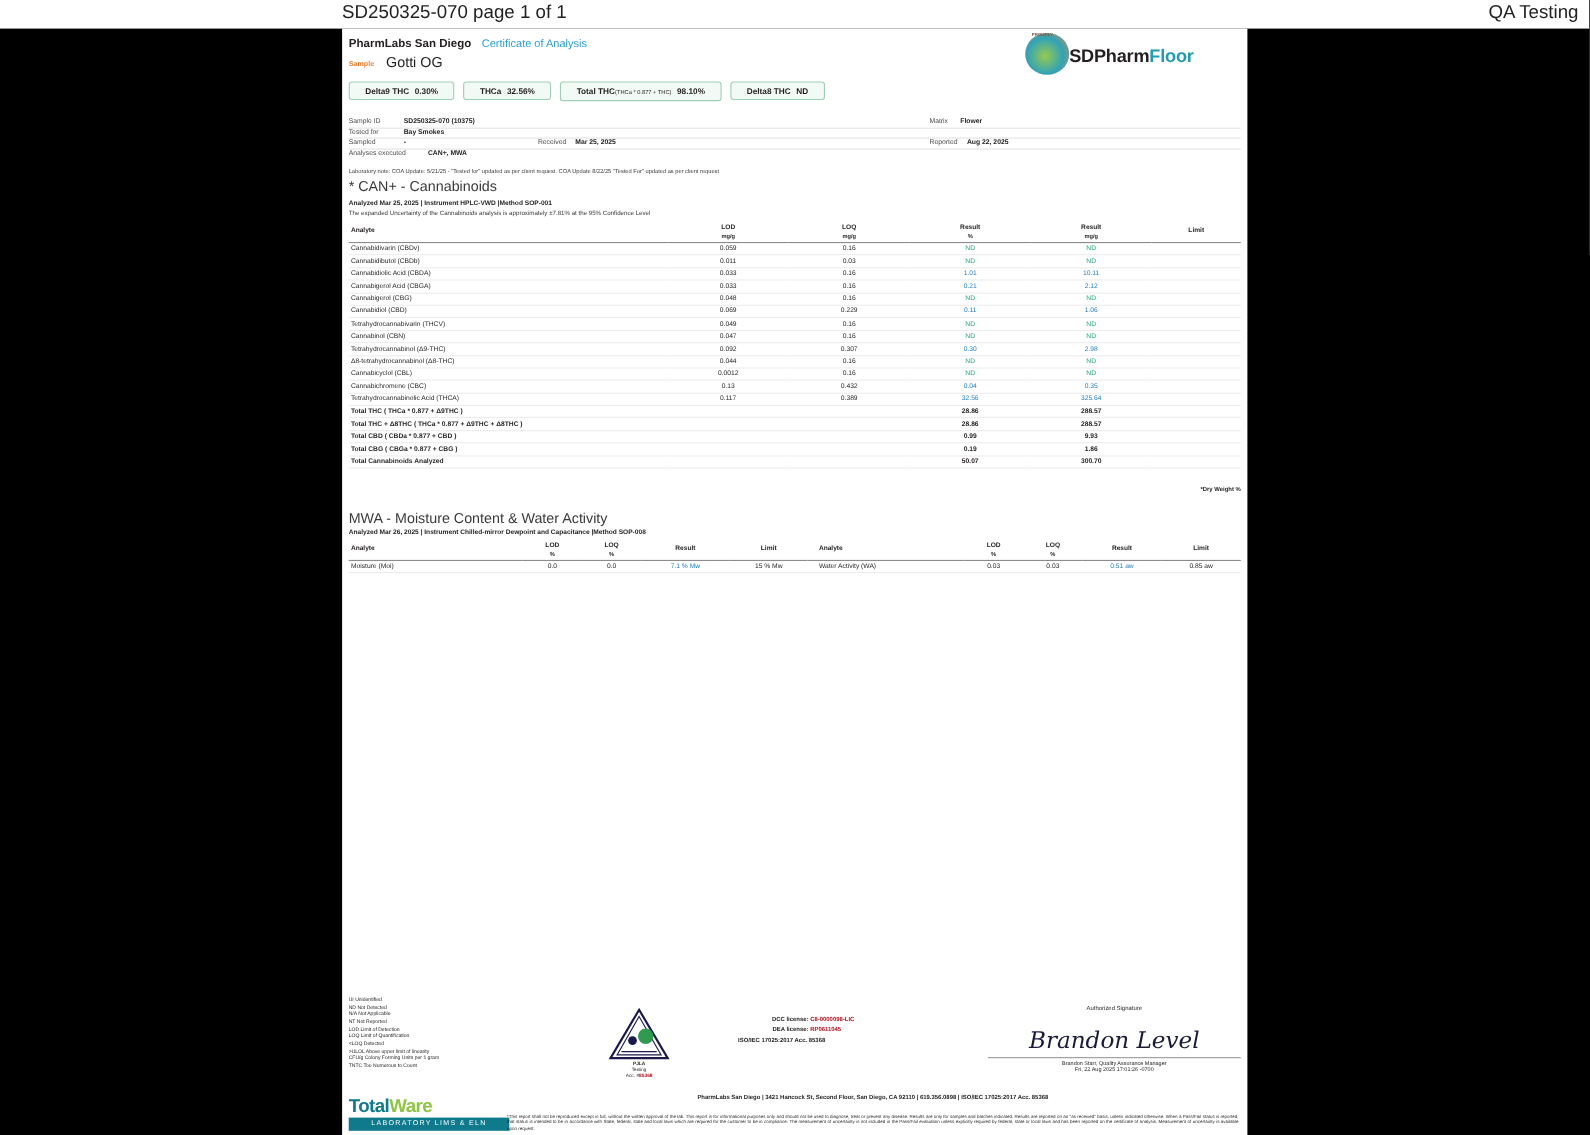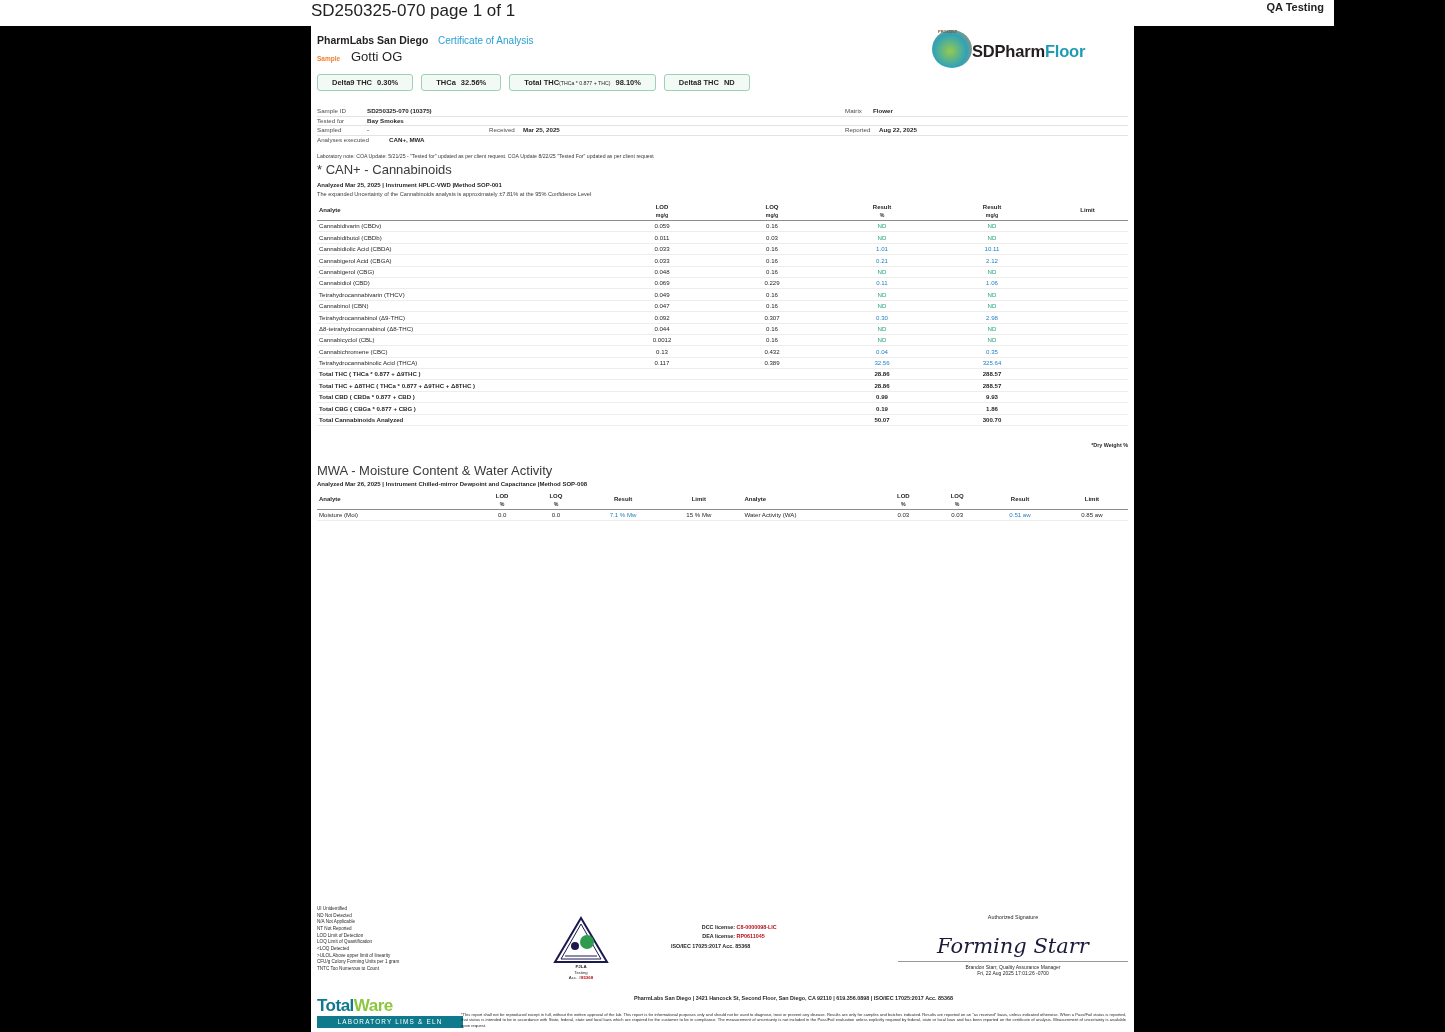--- a/index.html
+++ b/index.html
@@ -12,36 +12,35 @@
     position: relative;
     width: 1445px;
     height: 1032px;
     background: #000;
     overflow: hidden;
   }
   
   .topbar {
     position: absolute;
     left: 0; top: 0;
-    width: 1334px; height: 26px;
+    width: 1445px; height: 26px;
     background: #ffffff;
   }
   .topbar-title {
     position: absolute;
     left: 311px; top: 1px;
     font-size: 17px;
     color: #222;
     font-family: "Liberation Sans", sans-serif;
   }
   .topbar-right {
     position: absolute;
     right: 10px; top: 1px;
-    font-size: 11px;
+    font-size: 17px;
     color: #222;
-    font-weight: bold;
   }
   
   .doc {
     position: absolute;
     left: 311px; top: 26px;
     width: 823px; height: 1006px;
     background: #ffffff;
     color: #231f20;
     font-size: 7px;
     line-height: 1.25;
@@ -510,21 +509,21 @@
       </div>
 
       <div class="licenses">
         <div><span class="lk">DCC license:</span> <span class="lv">C8-0000098-LIC</span></div>
         <div><span class="lk">DEA license:</span> <span class="lv">RP0611045</span></div>
         <div><span class="plain">ISO/IEC 17025:2017 Acc. 85368</span></div>
       </div>
 
       <div class="sig">
         <div class="sig-label">Authorized Signature</div>
-        <div class="sig-name">Forming Starr</div>
+        <div class="sig-name">Brandon Level</div>
         <div class="sig-line"></div>
         <div class="sig-sub">Brandon Starr, Quality Assurance Manager</div>
         <div class="sig-date">Fri, 22 Aug 2025 17:01:26 -0700</div>
       </div>
 
       <div class="pharmware">
         <div class="pw-top"><span>Total</span><span class="w">Ware</span></div>
         <div class="pw-bar">LABORATORY LIMS &amp; ELN</div>
       </div>
 

